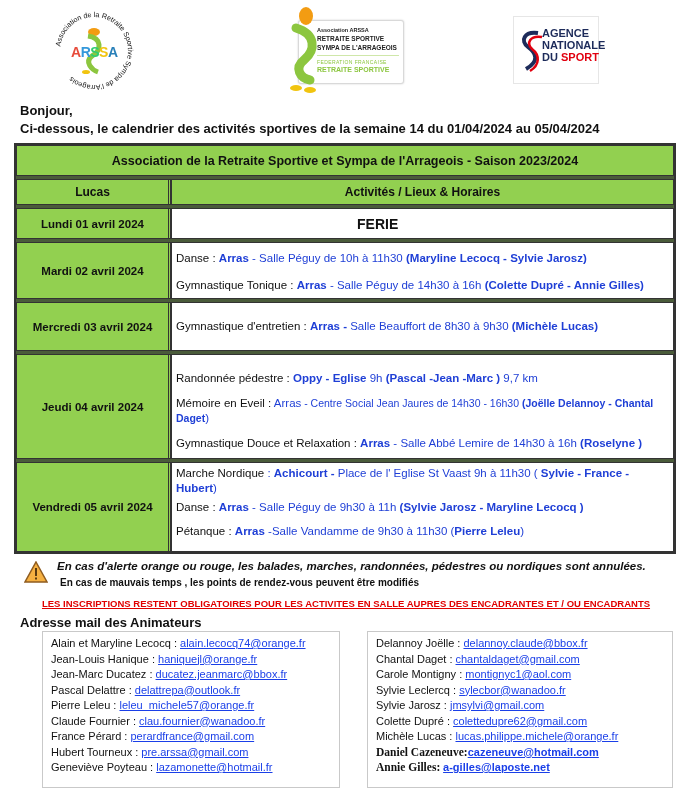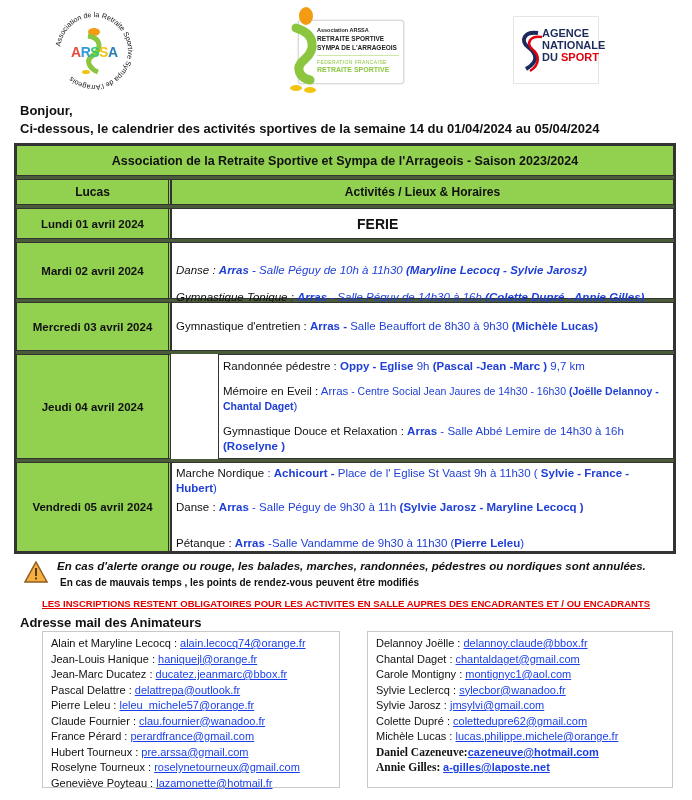--- a/index.html
+++ b/index.html
@@ -116,61 +116,61 @@
     <div class="act-cell">Activités / Lieux &amp; Horaires</div>
   </div>
 
   <div class="row" style="height:34px;">
     <div class="day-cell">Lundi 01 avril 2024</div>
     <div class="act-cell ferie">FERIE</div>
   </div>
 
   <div class="row" style="height:60px;">
     <div class="day-cell">Mardi 02 avril 2024</div>
-    <div class="act-cell" style="padding-top:20px;font-style:italic;">
+    <div class="act-cell" style="padding-top:8px;">
       <div class="act" style="margin-bottom:12px;">
         <span>Danse : </span><span class="blue-b">Arras</span><span class="blue"> - Salle Péguy de 10h à 11h30  </span><span class="blue-b">(Maryline Lecocq - Sylvie Jarosz)</span>
       </div>
       <div class="act">
         <span>Gymnastique Tonique : </span><span class="blue-b">Arras</span><span class="blue"> - Salle Péguy de 14h30 à 16h </span><span class="blue-b">(Colette Dupré - Annie Gilles)</span>
       </div>
     </div>
   </div>
 
   <div class="row" style="height:52px;">
     <div class="day-cell">Mercredi 03 avril  2024</div>
     <div class="act-cell" style="display:flex;align-items:center;">
       <div class="act">
         <span>Gymnastique d'entretien : </span><span class="blue-b">Arras -</span><span class="blue"> Salle Beauffort de 8h30 à 9h30 </span><span class="blue-b">(Michèle Lucas)</span>
       </div>
     </div>
   </div>
 
   <div class="row" style="height:108px;">
     <div class="day-cell">Jeudi 04 avril  2024</div>
-    <div class="act-cell" style="padding-top:4px;margin-left:47px;">
+    <div class="act-cell" style="padding-top:16px;">
       <div class="act" style="margin-bottom:10px;">
         <span>Randonnée pédestre : </span><span class="blue-b">Oppy - Eglise</span><span class="blue"> 9h  </span><span class="blue-b">(Pascal -Jean -Marc )</span><span class="blue"> 9,7 km</span>
       </div>
       <div class="act" style="margin-bottom:10px;">
         <span>Mémoire en Eveil : </span><span class="blue">Arras</span><span class="blue" style="font-size:10.5px;"> - Centre Social Jean Jaures de 14h30 - 16h30  </span><span class="blue-b" style="font-size:10.5px;">(Joëlle Delannoy - Chantal Daget</span><span class="blue">)</span>
       </div>
       <div class="act">
         <span>Gymnastique Douce et Relaxation : </span><span class="blue-b">Arras</span><span class="blue"> - Salle Abbé Lemire de 14h30 à 16h </span><span class="blue-b">(Roselyne )</span>
       </div>
     </div>
   </div>
 
   <div class="row" style="height:93px;">
     <div class="day-cell">Vendredi 05 avril  2024</div>
     <div class="act-cell" style="padding-top:3px;">
       <div class="act" style="margin-bottom:4px;">
         <span>Marche Nordique</span><span class="blue"> : </span><span class="blue-b">Achicourt -</span><span class="blue"> Place de l' Eglise St Vaast  9h à 11h30 ( </span><span class="blue-b">Sylvie - France - Hubert</span><span class="blue">)</span>
       </div>
-      <div class="act" style="margin-bottom:21px;">
+      <div class="act" style="margin-bottom:9px;">
         <span>Danse : </span><span class="blue-b">Arras</span><span class="blue"> - Salle Péguy de 9h30 à 11h </span><span class="blue-b">(Sylvie Jarosz - Maryline Lecocq )</span>
       </div>
       <div class="act">
         <span>Pétanque : </span><span class="blue-b">Arras</span><span class="blue"> -Salle Vandamme de 9h30 à 11h30 (</span><span class="blue-b">Pierre Leleu</span><span class="blue">)</span>
       </div>
     </div>
   </div>
 </div>
 
 <svg class="warn-icon" viewBox="0 0 24 22">
@@ -185,21 +185,20 @@
 
 <div class="mail-box mail-left">
   <div class="mail-row"><span>Alain et Maryline Lecocq : </span><a>alain.lecocq74@orange.fr</a></div>
   <div class="mail-row"><span>Jean-Louis Hanique : </span><a>haniquejl@orange.fr</a></div>
   <div class="mail-row"><span>Jean-Marc Ducatez : </span><a>ducatez.jeanmarc@bbox.fr</a></div>
   <div class="mail-row"><span>Pascal Delattre : </span><a>delattrepa@outlook.fr</a></div>
   <div class="mail-row"><span>Pierre Leleu : </span><a>leleu_michele57@orange.fr</a></div>
   <div class="mail-row"><span>Claude Fournier : </span><a>clau.fournier@wanadoo.fr</a></div>
   <div class="mail-row"><span>France Pérard : </span><a>perardfrance@gmail.com</a></div>
   <div class="mail-row"><span>Hubert Tourneux : </span><a>pre.arssa@gmail.com</a></div>
-  <div class="mail-row"><span>Roselyne Tourneux : </span><a>roselynetourneux@gmail.com</a></div>
   <div class="mail-row"><span>Geneviève Poyteau : </span><a>lazamonette@hotmail.fr</a></div>
 </div>
 
 <div class="mail-box mail-right">
   <div class="mail-row"><span>Delannoy Joëlle : </span><a>delannoy.claude@bbox.fr</a></div>
   <div class="mail-row"><span>Chantal Daget : </span><a>chantaldaget@gmail.com</a></div>
   <div class="mail-row"><span>Carole Montigny : </span><a>montignyc1@aol.com</a></div>
   <div class="mail-row"><span>Sylvie Leclercq : </span><a>sylecbor@wanadoo.fr</a></div>
   <div class="mail-row"><span>Sylvie Jarosz : </span><a>jmsylvi@gmail.com</a></div>
   <div class="mail-row"><span>Colette Dupré : </span><a>colettedupre62@gmail.com</a></div>

